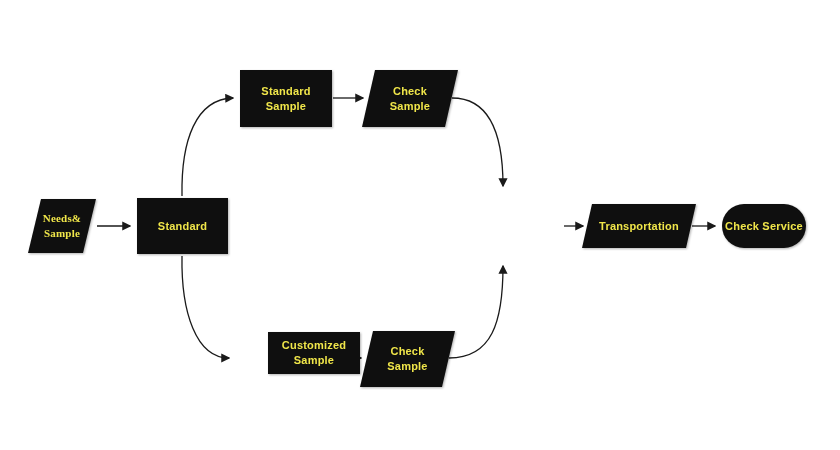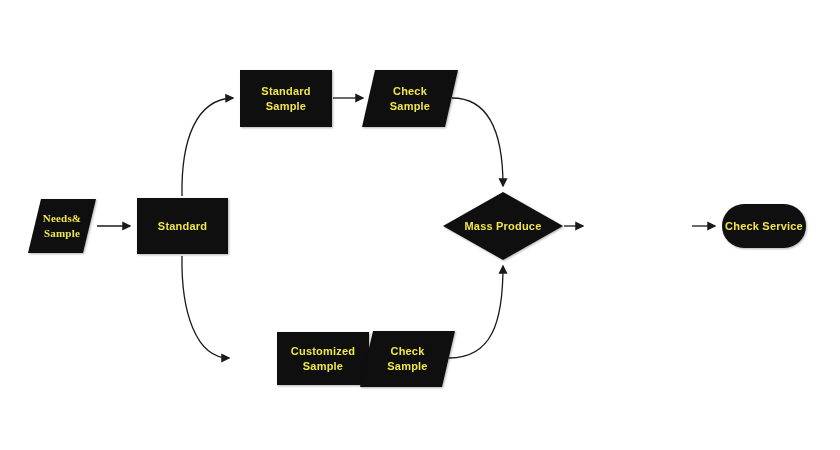--- a/index.html
+++ b/index.html
@@ -59,21 +59,21 @@
   .parallelogram-sm { clip-path: polygon(13px 0, 100% 0, calc(100% - 13px) 100%, 0 100%); }
   .parallelogram-md { clip-path: polygon(10px 0, 100% 0, calc(100% - 10px) 100%, 0 100%); }
   .rectangle { }
   .diamond { clip-path: polygon(50% 0, 100% 50%, 50% 100%, 0 50%); }
   .terminator { border-radius: 22px; }
   
   .n-needs       { left: 28px;  top: 199px; width: 68px;  height: 54px; font-family: Liberation Serif, serif; }
   .n-quotation   { left: 137px; top: 198px; width: 91px;  height: 56px; }
   .n-standard    { left: 240px; top: 70px;  width: 92px;  height: 57px; }
   .n-checktop    { left: 362px; top: 70px;  width: 96px;  height: 57px; }
-  .n-customized  { left: 245px; top: 332px; width: 92px;  height: 53px; padding-left: 32px; }
+  .n-customized  { left: 236px; top: 332px; width: 92px;  height: 42px; padding-left: 32px; }
   .n-checkbottom { left: 360px; top: 331px; width: 95px;  height: 56px; }
   .n-diamond     { left: 443px; top: 192px; width: 120px; height: 68px; }
   .n-transport   { left: 582px; top: 204px; width: 114px; height: 44px; }
   .n-after       { left: 722px; top: 204px; width: 84px;  height: 44px; }
 </style>
 </head>
 <body>
 
 <div class="canvas">
 
@@ -128,26 +128,26 @@
     </div>
   </div>
 
   <div class="node n-checkbottom">
     <div class="shape parallelogram-sm">
       <span class="label">Check
 Sample</span>
     </div>
   </div>
 
-  <div class="node n-diamond">
-    <div class="shape diamond">
-      <span class="label">Mass Produce</span>
+
+  <div class="node n-transport">
+    <div class="shape parallelogram-md">
+      <span class="label">Transportation</span>
     </div>
   </div>
-
 
   <div class="node n-after">
     <div class="shape terminator">
       <span class="label">Check Service</span>
     </div>
   </div>
 
 </div>
 
 </body></html>

